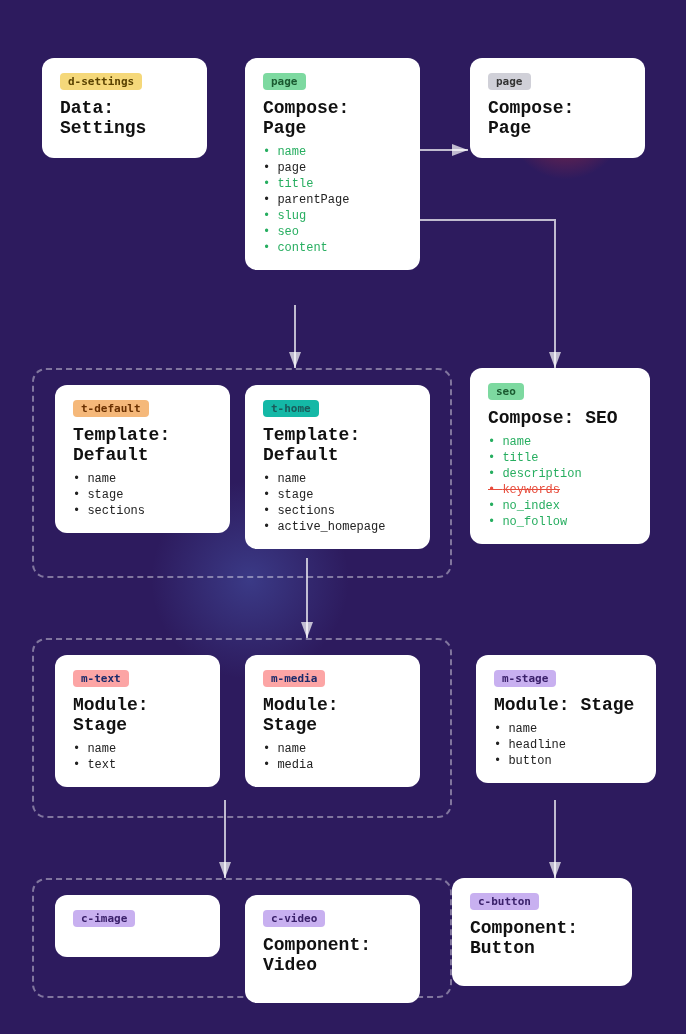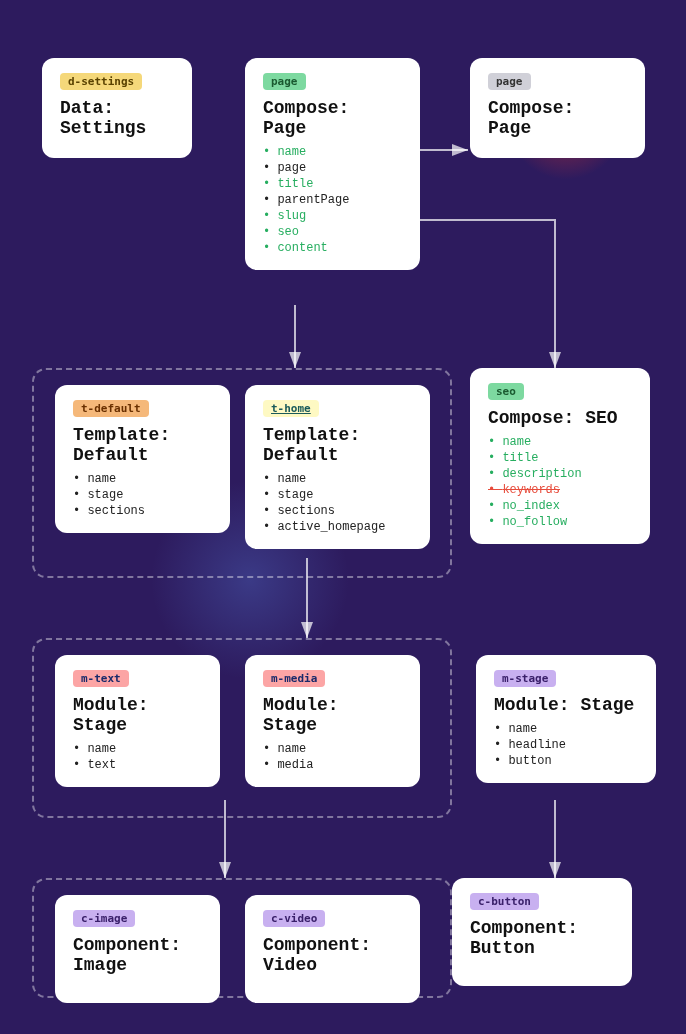--- a/index.html
+++ b/index.html
@@ -53,21 +53,21 @@
       font-size: 11px;
       font-weight: bold;
       margin-bottom: 8px;
       font-family: monospace;
     }
 
     .label-yellow { background: #f5d87a; color: #5a4200; }
     .label-green  { background: #7dd9a0; color: #1a5a30; }
     .label-gray   { background: #d0d0d8; color: #333; }
     .label-orange { background: #f5b87a; color: #6a3000; }
-    .label-teal   { background: #fef9c3; color: #1a5a5a; text-decoration: underline; }
+    .label-teal   { background: #14b8a6; color: #1a5a5a; }
     .label-blue   { background: #fca5a5; color: #1a2a6a; }
     .label-lavender { background: #c8b0f0; color: #3a206a; }
 
     .card-title {
       font-size: 18px;
       font-weight: bold;
       color: #111;
       margin-bottom: 6px;
     }
 
@@ -127,21 +127,21 @@
 
     <polyline points="415,220 555,220 555,368" fill="none" stroke="rgba(255,255,255,0.7)" stroke-width="2" marker-end="url(#arrowhead)"></polyline>
 
     <line x1="307" y1="558" x2="307" y2="638" stroke="rgba(255,255,255,0.7)" stroke-width="2" marker-end="url(#arrowhead)"></line>
 
     <line x1="555" y1="800" x2="555" y2="878" stroke="rgba(255,255,255,0.7)" stroke-width="2" marker-end="url(#arrowhead)"></line>
 
     <line x1="225" y1="800" x2="225" y2="878" stroke="rgba(255,255,255,0.7)" stroke-width="2" marker-end="url(#arrowhead)"></line>
   </svg>
 
-  <div class="card" style="left:42px; top:58px; width:150px;">
+  <div class="card" style="left:42px; top:58px; width:165px;">
     <span class="card-label label-yellow">d-settings</span>
     <div class="card-title">Data: Settings</div>
   </div>
 
   <div class="card" style="left:245px; top:58px; width:175px;">
     <span class="card-label label-green">page</span>
     <div class="card-title">Compose: Page</div>
     <ul>
       <li class="li-green">name</li>
       <li>page</li>
@@ -221,21 +221,20 @@
       <li>name</li>
       <li>headline</li>
       <li>button</li>
     </ul>
   </div>
 
   <div class="dashed-box" style="left:32px; top:878px; width:420px; height:120px;"></div>
 
   <div class="card" style="left:55px; top:895px; width:165px; padding-bottom:22px;">
     <span class="card-label label-lavender">c-image</span>
-    <div class="card-title">Component: Image</div>
   </div>
 
   <div class="card" style="left:245px; top:895px; width:175px; padding-bottom:22px;">
     <span class="card-label label-lavender">c-video</span>
     <div class="card-title">Component: Video</div>
   </div>
 
   <div class="card" style="left:452px; top:878px; width:180px; padding-bottom:22px;">
     <span class="card-label label-lavender">c-button</span>
     <div class="card-title">Component: Button</div>

